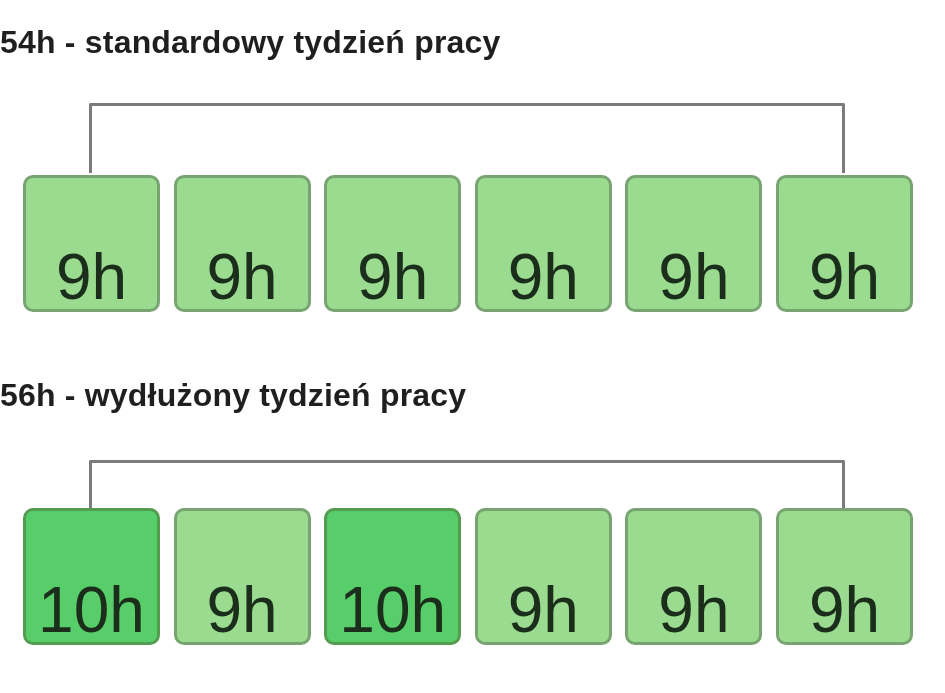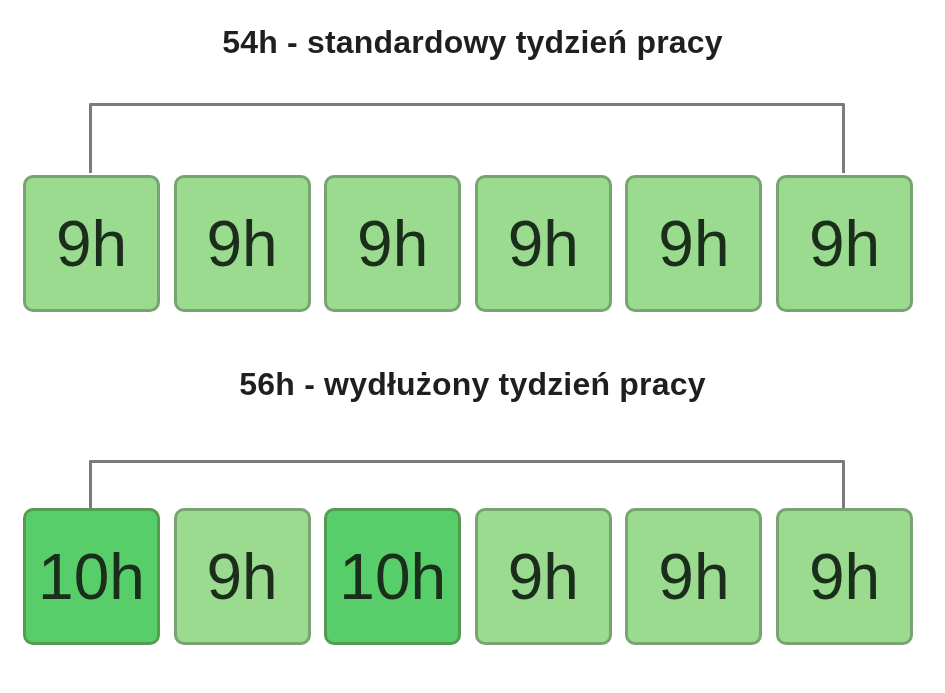--- a/index.html
+++ b/index.html
@@ -12,29 +12,28 @@
     width: 945px;
     height: 693px;
     background: var(--page-bg, #ffffff);
     font-family: "Liberation Sans", sans-serif;
     overflow: hidden;
   }
   .section-title {
     position: absolute;
     left: 0;
     width: 945px;
-    text-align: center;
     font-size: 32px;
     font-weight: 700;
     color: var(--title-text, #1f1f1f);
     letter-spacing: 0.2px;
     margin: 0;
   }
   .title-1 { top: 24px; }
-  .title-2 { top: 366px; }
+  .title-2 { top: 377px; }
   .bracket {
     position: absolute;
     left: 89px;
     width: 756px;
     box-sizing: border-box;
     border: 3px solid var(--bracket-line, #7b7b7b);
     border-bottom: none;
     border-radius: 2px 2px 0 0;
   }
   .bracket-1 { top: 103px; height: 70px; }
@@ -49,21 +48,21 @@
   }
   .row-1 { top: 175px; }
   .row-2 { top: 508px; }
   .day-box {
     width: 137px;
     height: 137px;
     box-sizing: border-box;
     border-radius: 10px;
     border: 3px solid;
     display: flex;
-    align-items: center;
+    align-items: flex-end;
     justify-content: center;
   }
   .day-box.light {
     background: var(--light-box-fill, #9bdb8f);
     border-color: var(--light-box-border, #77a471);
   }
   .day-box.dark {
     background: var(--dark-box-fill, #58ce6a);
     border-color: var(--dark-box-border, #549c50);
   }

